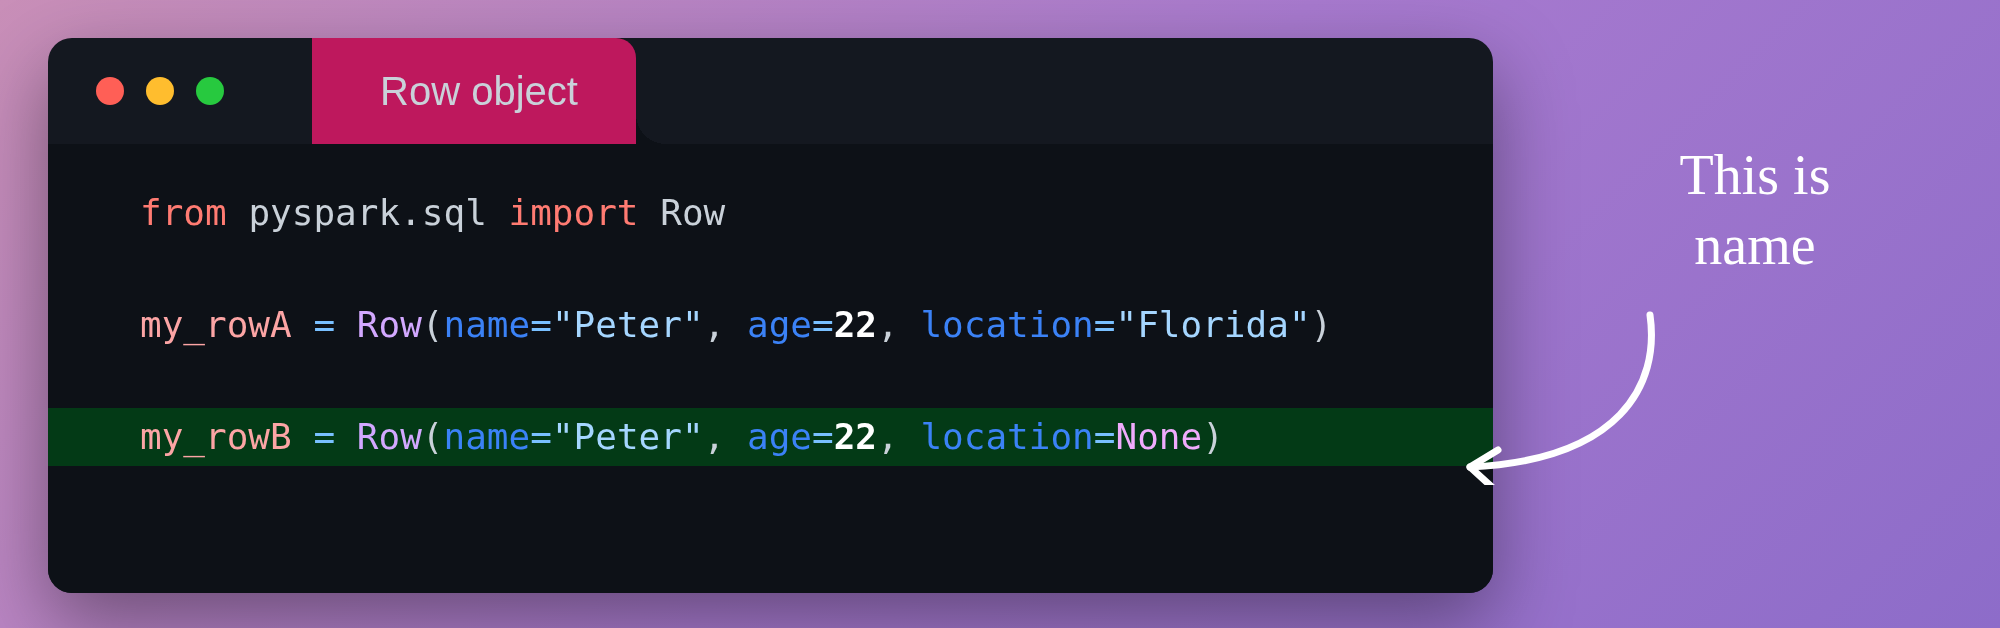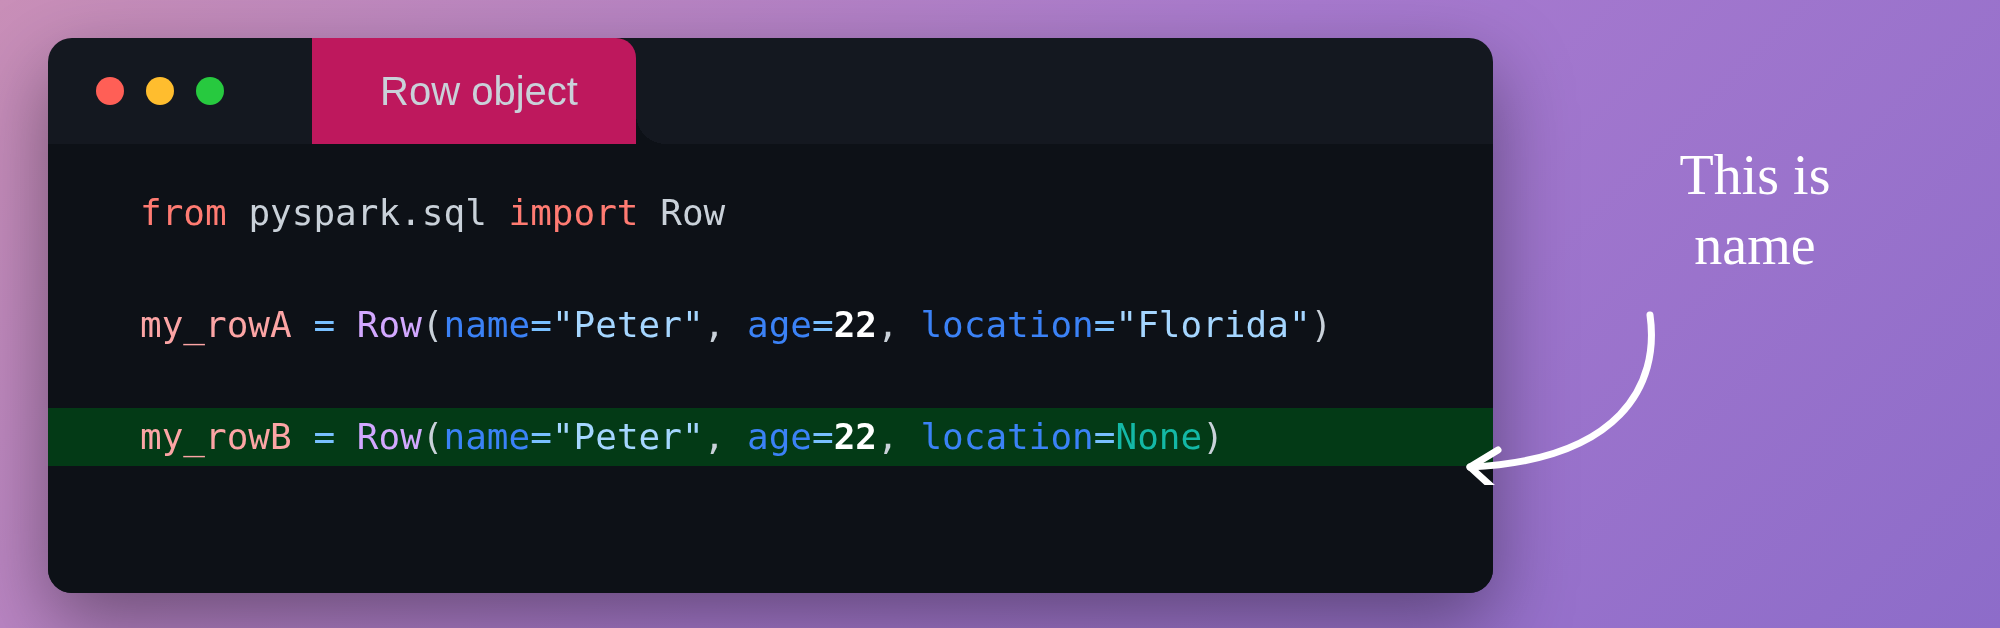--- a/index.html
+++ b/index.html
@@ -85,21 +85,21 @@
     .kw-import { color: #ff7b72; }
     .mod { color: #c9d1d9; }
     .cls { color: #c9d1d9; }
     .var { color: #fca5a5; }
     .op { color: #79c0ff; }
     .call { color: #d2a8ff; }
     .param { color: #3b82f6; }
     .eq { color: #79c0ff; }
     .str { color: #a5d6ff; }
     .num { color: #ffffff; font-weight: bold; }
-    .none { color: #14b8a6; }
+    .none { color: #f0abfc; }
     .punct { color: #c9d1d9; }
 
     .annotation {
       position: absolute;
       right: 90px;
       top: 140px;
       color: #fff;
       font-family: Georgia, "Times New Roman", serif;
       font-weight: 400;
       font-size: 56px;

